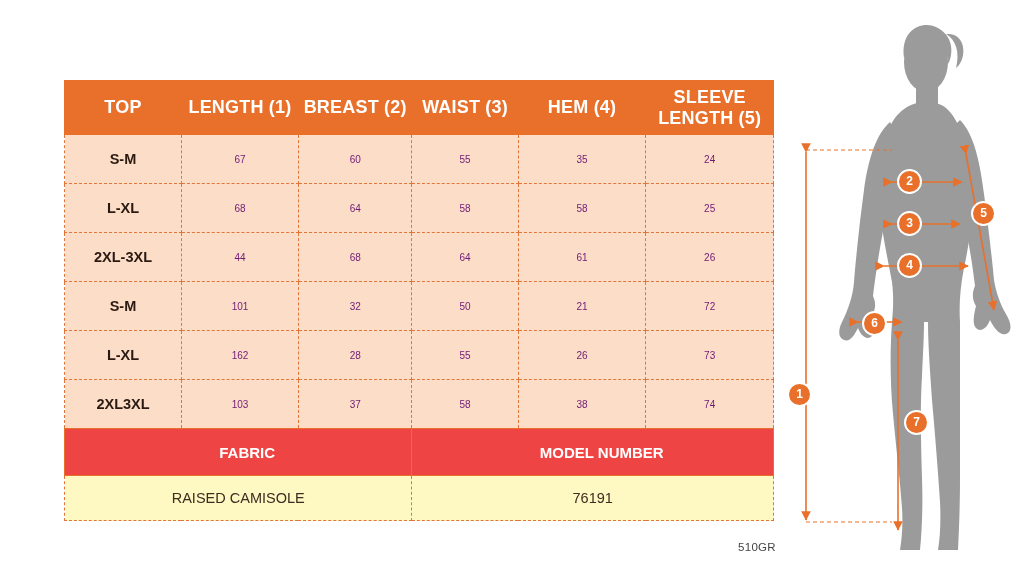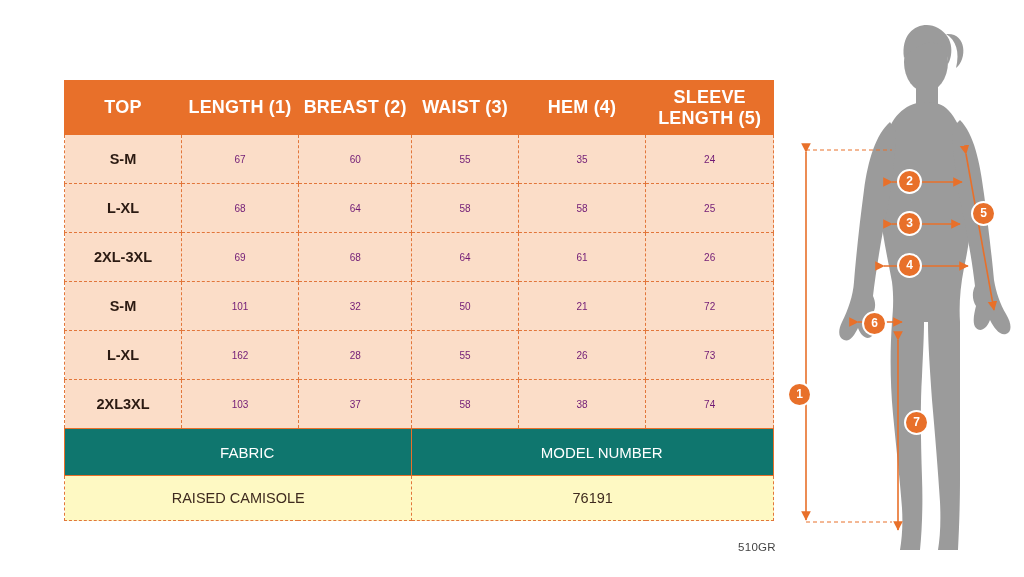--- a/index.html
+++ b/index.html
@@ -59,23 +59,23 @@
     font-weight: bold;
     color: #2b1a12;
     font-size: 14.5px;
     margin-left: 40px;
   }
   tr.data td.val {
     color: #701a75;
     font-size: 10px;
   }
   tr.footer-head td {
-    background: #0f766e;
+    background: #ef4444;
     color: #ffffff;
-    font-weight: normal;
+    font-weight: bold;
     font-size: 15px;
     border: 1px solid #e8702a;
     height: 46px;
     padding-left: 20px;
   }
   tr.footer-data td {
     background: #fef9c3;
     height: 44px;
     font-size: 14.5px;
     color: #3f2b1f;
@@ -158,21 +158,21 @@
         <tr class="data">
           <td class="rowlabel">L-XL</td>
           <td class="val">68</td>
           <td class="val">64</td>
           <td class="val">58</td>
           <td class="val">58</td>
           <td class="val">25</td>
         </tr>
         <tr class="data">
           <td class="rowlabel">2XL-3XL</td>
-          <td class="val">69</td>
+          <td class="val">44</td>
           <td class="val">68</td>
           <td class="val">64</td>
           <td class="val">61</td>
           <td class="val">26</td>
         </tr>
 
 
         <tr class="data">
           <td class="rowlabel">S-M</td>
           <td class="val">101</td>

